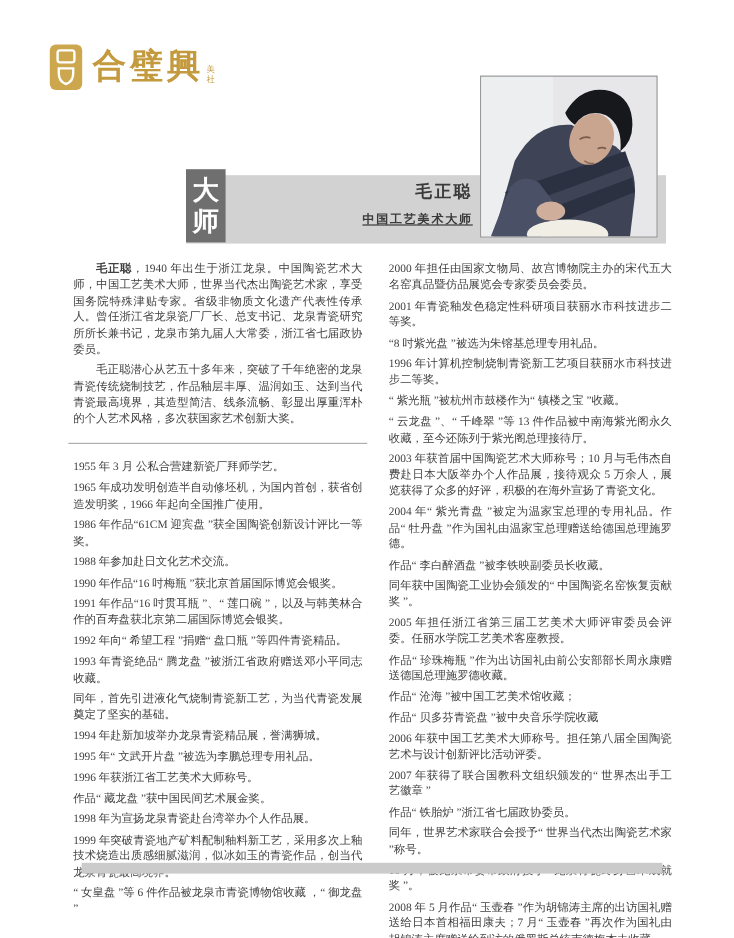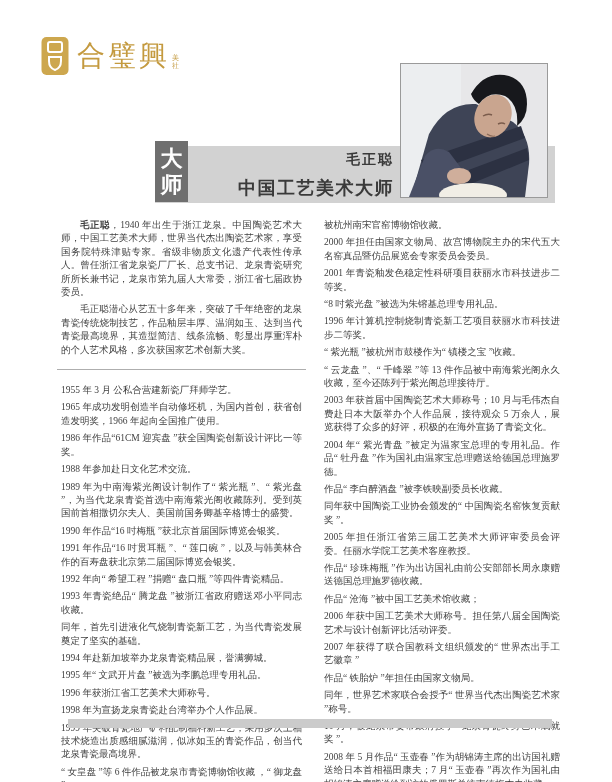--- a/index.html
+++ b/index.html
@@ -2,34 +2,34 @@
 <html><head>
 <meta charset="utf-8">
 <style>
   html,body{margin:0;padding:0;background:#fff;}
   #page{position:relative;width:612px;height:782px;background:#ffffff;overflow:hidden;
         font-family:"Liberation Serif","DejaVu Serif",serif;color:#3f3f3f;}
 
   
   .logo{position:absolute;left:40px;top:36px;display:flex;align-items:flex-start;}
   .logo .seal{width:30px;height:40px;margin-right:7px;}
-  .brand{color:#c49a3f;font-size:28px;font-weight:normal;letter-spacing:3px;line-height:40px;}
+  .brand{color:#c49a3f;font-size:28px;font-weight:bold;letter-spacing:3px;line-height:40px;}
   .brand-small{display:flex;flex-direction:column;color:#c49a3f;font-size:7px;line-height:8px;
                margin-left:2px;margin-top:18px;}
 
   
   .banner{position:absolute;left:155px;top:146px;width:400px;height:57px;background:#d2d2d2;}
   .master-box{position:absolute;left:155px;top:141px;width:33px;height:61px;background:#6f6f6f;
               display:flex;flex-direction:column;align-items:center;justify-content:center;
               color:#ffffff;font-size:22px;font-weight:bold;line-height:26px;
               font-family:"Liberation Sans","DejaVu Sans",sans-serif;}
   .banner-text{position:absolute;left:200px;top:151px;width:194px;text-align:right;
                font-family:"Liberation Sans","DejaVu Sans",sans-serif;color:#3a3a3a;}
   .banner-name{font-size:14px;font-weight:bold;letter-spacing:2px;margin:0 0 7px 0;}
-  .banner-title{font-size:18px;font-weight:bold;letter-spacing:1.5px;margin:0;}
+  .banner-title{font-size:10px;font-weight:bold;letter-spacing:1.5px;margin:0;text-decoration:underline;}
 
   
   .photo{position:absolute;left:400px;top:63px;width:146px;height:133px;
          border:1px solid #9a9a9a;background:#e4e4e6;}
   .photo svg{display:block;}
 
   
   .col{position:absolute;top:215px;}
   .col p{margin:4px;font-size:9.5px;line-height:13.4px;text-align:justify;color:#3f3f3f;}
   .col-left{left:57px;width:249px;}
@@ -98,55 +98,55 @@
   <div class="col col-left">
     <p class="indent"><b>毛正聪</b><span>，1940 年出生于浙江龙泉。中国陶瓷艺术大师，中国工艺美术大师，世界当代杰出陶瓷艺术家，享受国务院特殊津贴专家。省级非物质文化遗产代表性传承人。曾任浙江省龙泉瓷厂厂长、总支书记、龙泉青瓷研究所所长兼书记，龙泉市第九届人大常委，浙江省七届政协委员。</span></p>
     <p class="indent">毛正聪潜心从艺五十多年来，突破了千年绝密的龙泉青瓷传统烧制技艺，作品釉层丰厚、温润如玉、达到当代青瓷最高境界，其造型简洁、线条流畅、彰显出厚重浑朴的个人艺术风格，多次获国家艺术创新大奖。</p>
     <hr class="sep">
     <div>
 
     <p>1955 年 3 月  公私合营建新瓷厂拜师学艺。</p>
         <p>1965 年成功发明创造半自动修坯机，为国内首创，获省创造发明奖，1966 年起向全国推广使用。</p>
         <p>1986 年作品“61CM 迎宾盘 ”获全国陶瓷创新设计评比一等奖。</p>
         <p>1988 年参加赴日文化艺术交流。</p>
-        <p>1989 年为中南海紫光阁设计制作了“ 紫光瓶 ”、“ 紫光盘 ”，为当代龙泉青瓷首选中南海紫光阁收藏陈列。受到英国前首相撒切尔夫人、美国前国务卿基辛格博士的盛赞。</p>
         <p>1990 年作品“16 吋梅瓶 ”获北京首届国际博览会银奖。</p>
         <p>1991 年作品“16 吋贯耳瓶 ”、“ 莲口碗 ”，以及与韩美林合作的百寿盘获北京第二届国际博览会银奖。</p>
         <p>1992 年向“ 希望工程 ”捐赠“ 盘口瓶 ”等四件青瓷精品。</p>
         <p>1993 年青瓷绝品“ 腾龙盘 ”被浙江省政府赠送邓小平同志收藏。</p>
         <p>同年，首先引进液化气烧制青瓷新工艺，为当代青瓷发展奠定了坚实的基础。</p>
         <p>1994 年赴新加坡举办龙泉青瓷精品展，誉满狮城。</p>
         <p>1995 年“ 文武开片盘 ”被选为李鹏总理专用礼品。</p>
         <p>1996 年获浙江省工艺美术大师称号。</p>
+        <p>作品“ 藏龙盘 ”获中国民间艺术展金奖。</p>
         <p>1998 年为宣扬龙泉青瓷赴台湾举办个人作品展。</p>
         <p>1999 年突破青瓷地产矿料配制釉料新工艺，采用多次上釉技术烧造出质感细腻滋润，似冰如玉的青瓷作品，创当代龙泉青瓷最高境界。</p>
         <p>“ 女皇盘 ”等 6 件作品被龙泉市青瓷博物馆收藏 ，“ 御龙盘 ”</p>
       </div>
   </div>
 
   <div class="col col-right">
     <div>
 
-    <p>被杭州南宋官窑博物馆收藏。</p>
         <p>2000 年担任由国家文物局、故宫博物院主办的宋代五大名窑真品暨仿品展览会专家委员会委员。</p>
         <p>2001 年青瓷釉发色稳定性科研项目获丽水市科技进步二等奖。</p>
         <p>“8 吋紫光盘 ”被选为朱镕基总理专用礼品。</p>
         <p>1996 年计算机控制烧制青瓷新工艺项目获丽水市科技进步二等奖。</p>
         <p>“ 紫光瓶 ”被杭州市鼓楼作为“ 镇楼之宝 ”收藏。</p>
         <p>“ 云龙盘 ”、“ 千峰翠 ”等 13 件作品被中南海紫光阁永久收藏，至今还陈列于紫光阁总理接待厅。</p>
         <p>2003 年获首届中国陶瓷艺术大师称号；10 月与毛伟杰自费赴日本大阪举办个人作品展，接待观众 5 万余人，展览获得了众多的好评，积极的在海外宣扬了青瓷文化。</p>
         <p>2004 年“ 紫光青盘 ”被定为温家宝总理的专用礼品。作品“ 牡丹盘 ”作为国礼由温家宝总理赠送给德国总理施罗德。</p>
         <p>作品“ 李白醉酒盘 ”被李铁映副委员长收藏。</p>
         <p>同年获中国陶瓷工业协会颁发的“ 中国陶瓷名窑恢复贡献奖 ”。</p>
         <p>2005 年担任浙江省第三届工艺美术大师评审委员会评委。任丽水学院工艺美术客座教授。</p>
         <p>作品“ 珍珠梅瓶 ”作为出访国礼由前公安部部长周永康赠送德国总理施罗德收藏。</p>
         <p>作品“ 沧海 ”被中国工艺美术馆收藏；</p>
+        <p>作品“ 贝多芬青瓷盘 ”被中央音乐学院收藏</p>
         <p>2006 年获中国工艺美术大师称号。担任第八届全国陶瓷艺术与设计创新评比活动评委。</p>
         <p>2007 年获得了联合国教科文组织颁发的“ 世界杰出手工艺徽章 ”</p>
-        <p>作品“ 铁胎炉 ”年担任由国家文物局。</p>
+        <p>作品“ 铁胎炉 ”浙江省七届政协委员。</p>
         <p>同年，世界艺术家联合会授予“ 世界当代杰出陶瓷艺术家 ”称号。</p>
         <p>10 月，被龙泉市委市政府授予“ 龙泉青瓷终身艺术成就奖 ”。</p>
         <p>2008 年 5 月作品“ 玉壶春 ”作为胡锦涛主席的出访国礼赠送给日本首相福田康夫；7 月“ 玉壶春 ”再次作为国礼由胡锦涛主席赠送给到访的俄罗斯总统韦德梅杰夫收藏。</p>
       </div>
   </div>
 
   <div class="footer-bar"></div>
 
 </div>
 

